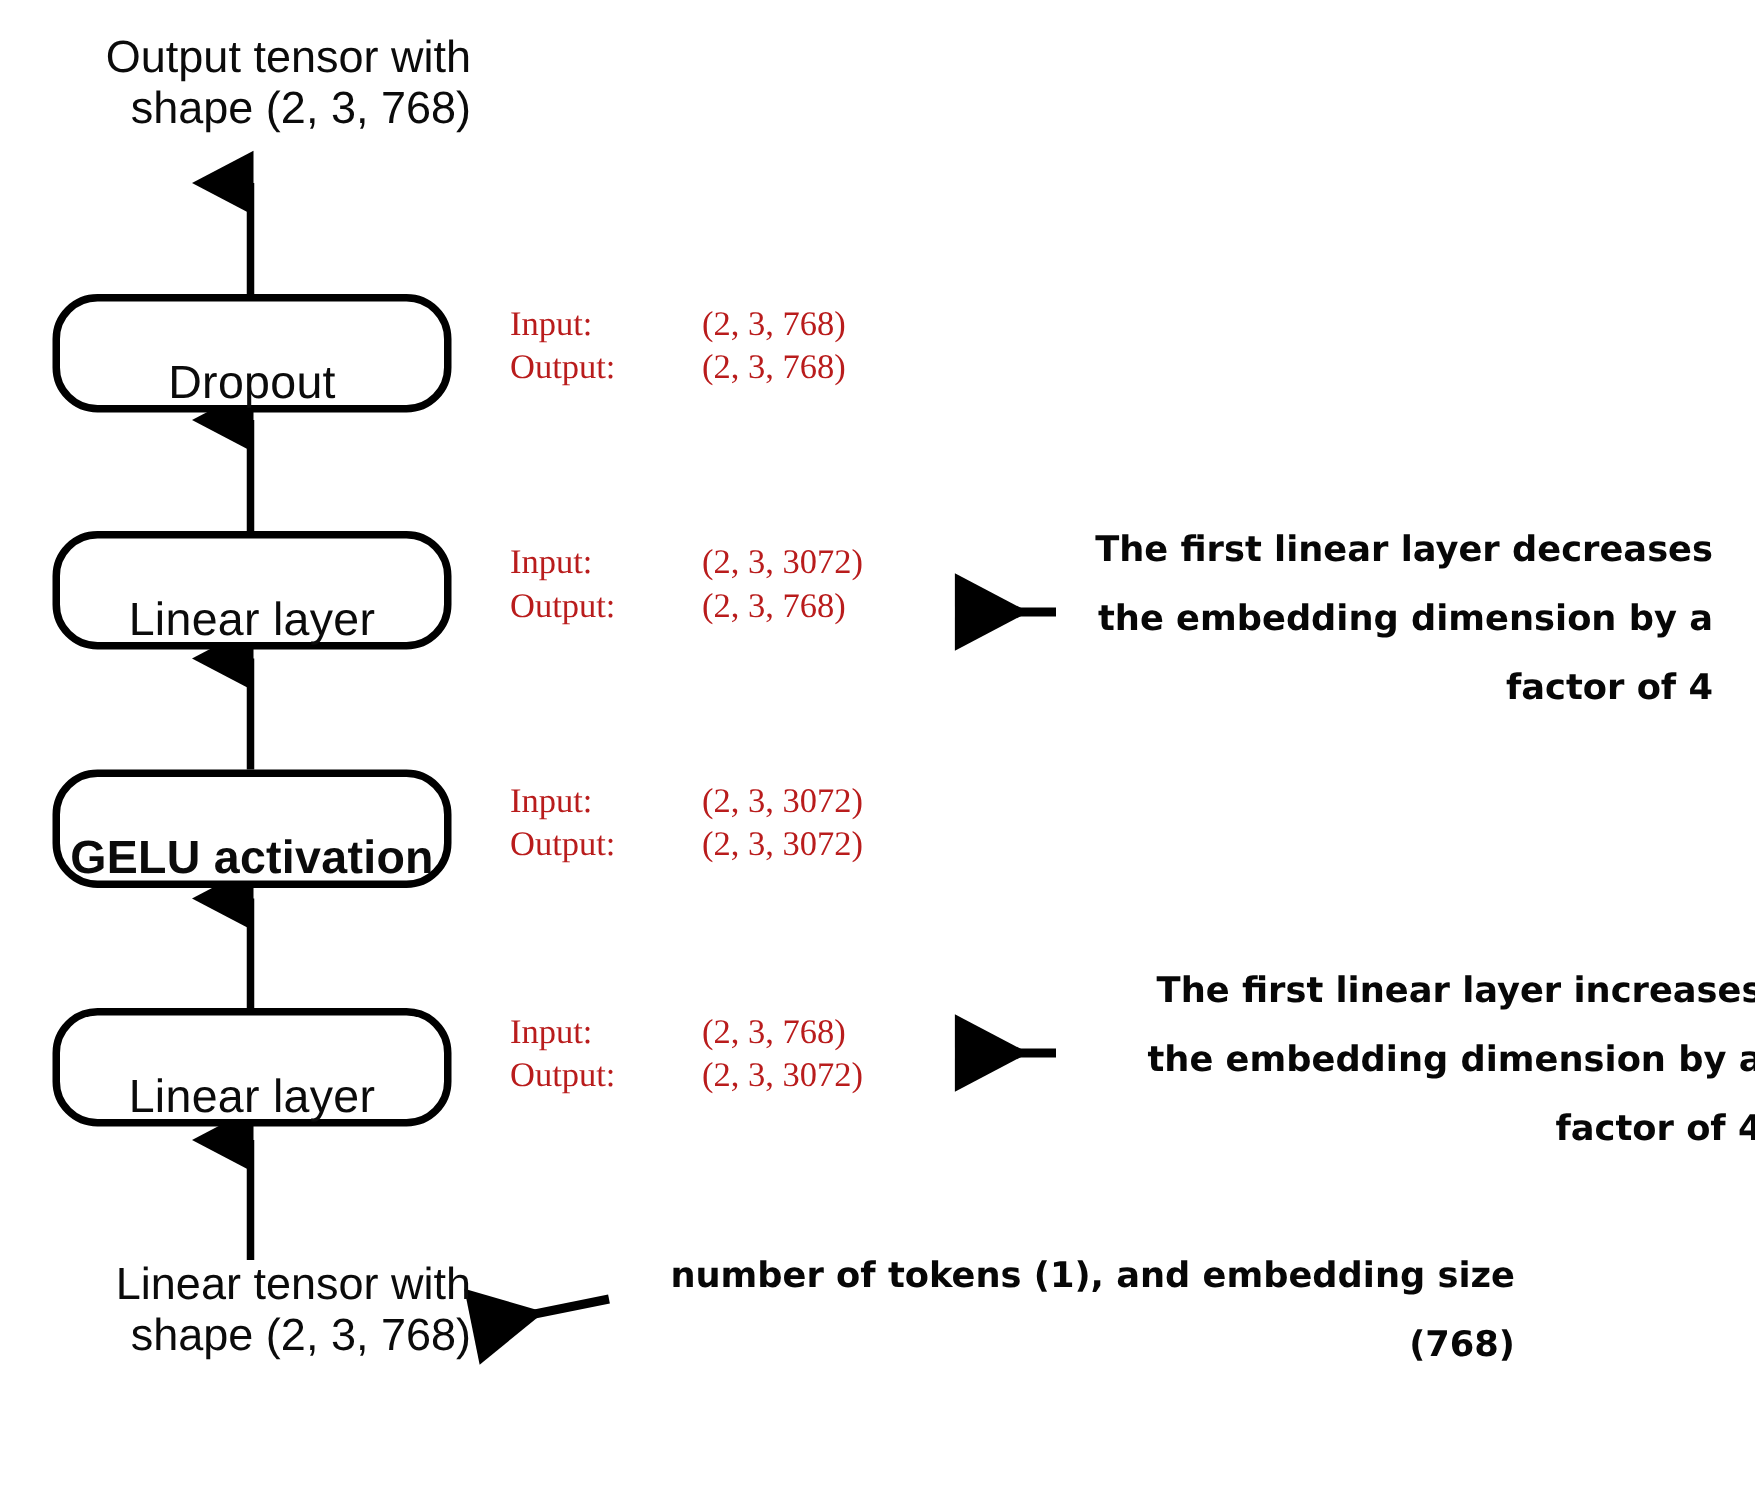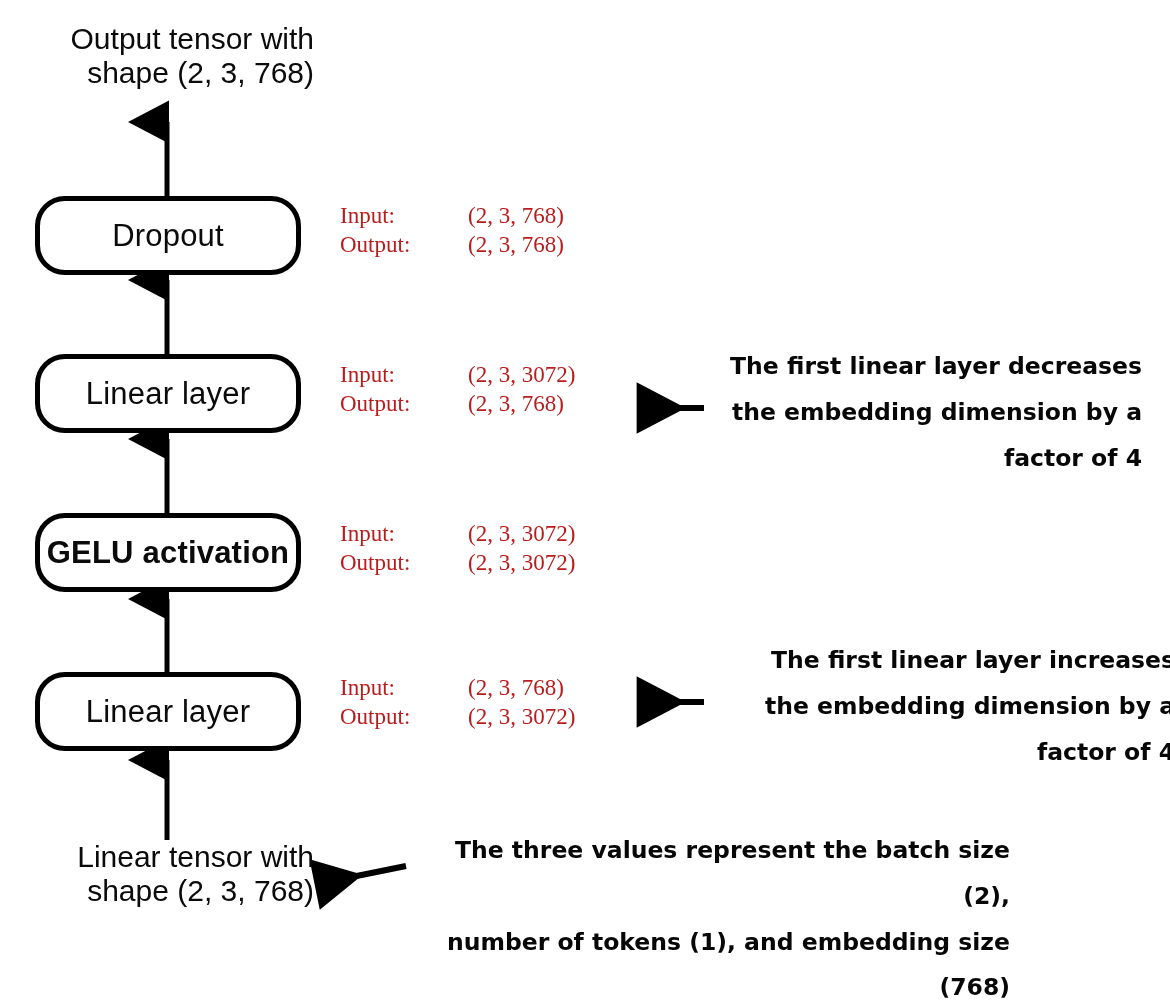--- a/index.html
+++ b/index.html
@@ -21,21 +21,21 @@
   }
 
   
   .node-box {
     position: absolute;
     border: 5px solid #000000;
     border-radius: 30px;
     background: #ffffff;
     box-sizing: border-box;
     display: flex;
-    align-items: center;
+    align-items: flex-end;
     justify-content: center;
   }
   .node-label {
     font-size: 31px;
     line-height: 1;
     letter-spacing: 0.2px;
     color: #0b0b0b;
     white-space: nowrap;
   }
 
@@ -177,18 +177,17 @@
     <div>the embedding dimension by a</div>
     <div>factor of 4</div>
   </div>
 
   <div class="tensor-caption" style="left:24px; top:840px; width:290px;">
     <div>Linear tensor with</div>
     <div>shape (2, 3, 768)</div>
   </div>
 
   <div class="note" style="left:410px; top:828px; width:600px;">
-    <div>The three values represent the batch size (2),</div>
     <div>number of tokens (1), and embedding size</div>
     <div>(768)</div>
   </div>
 
 </div>
 
 </body></html>

